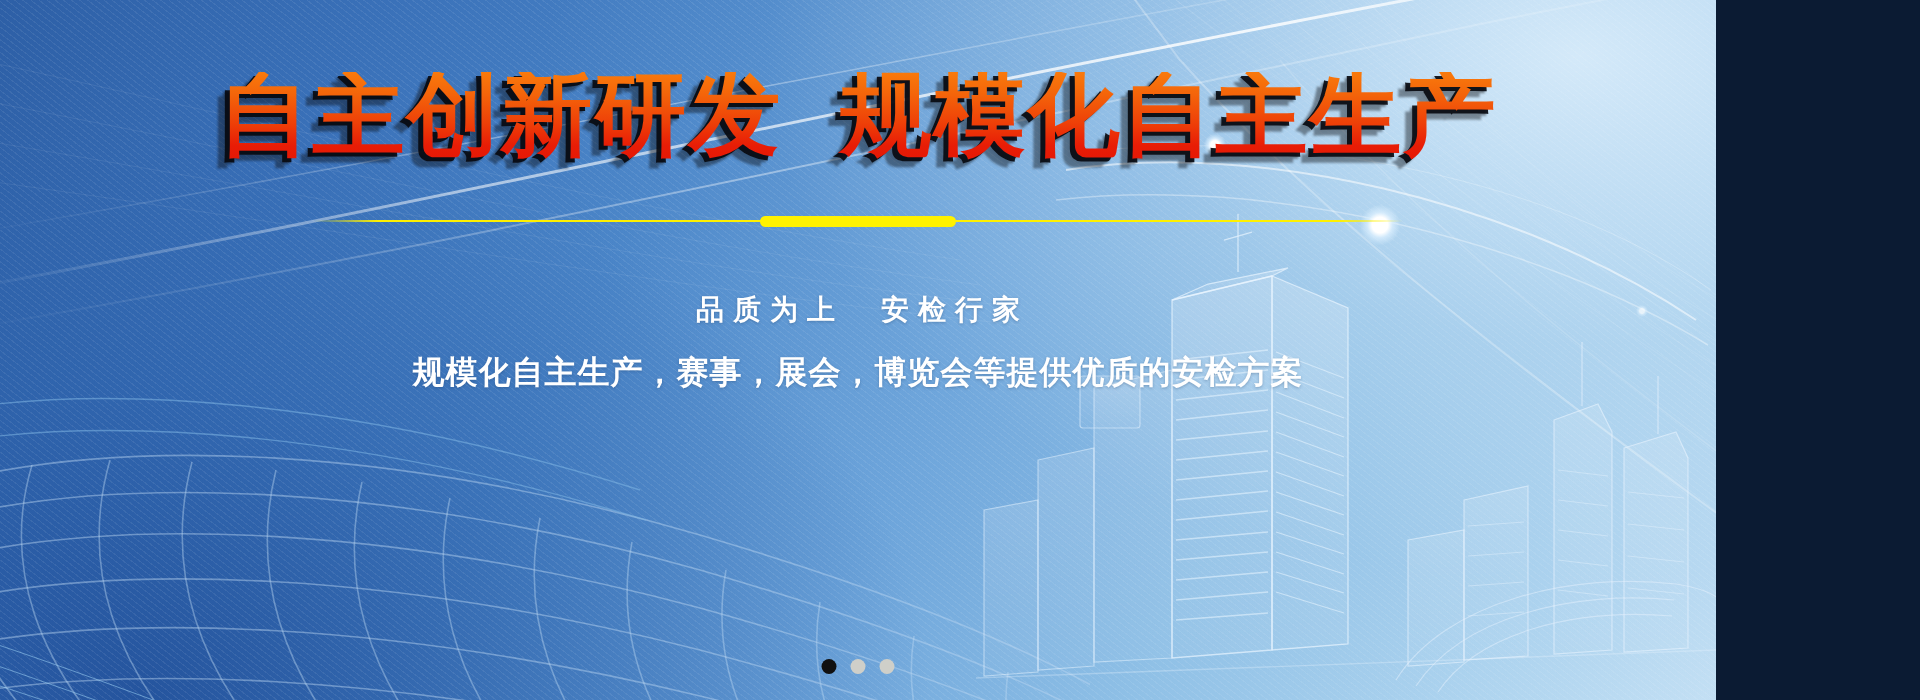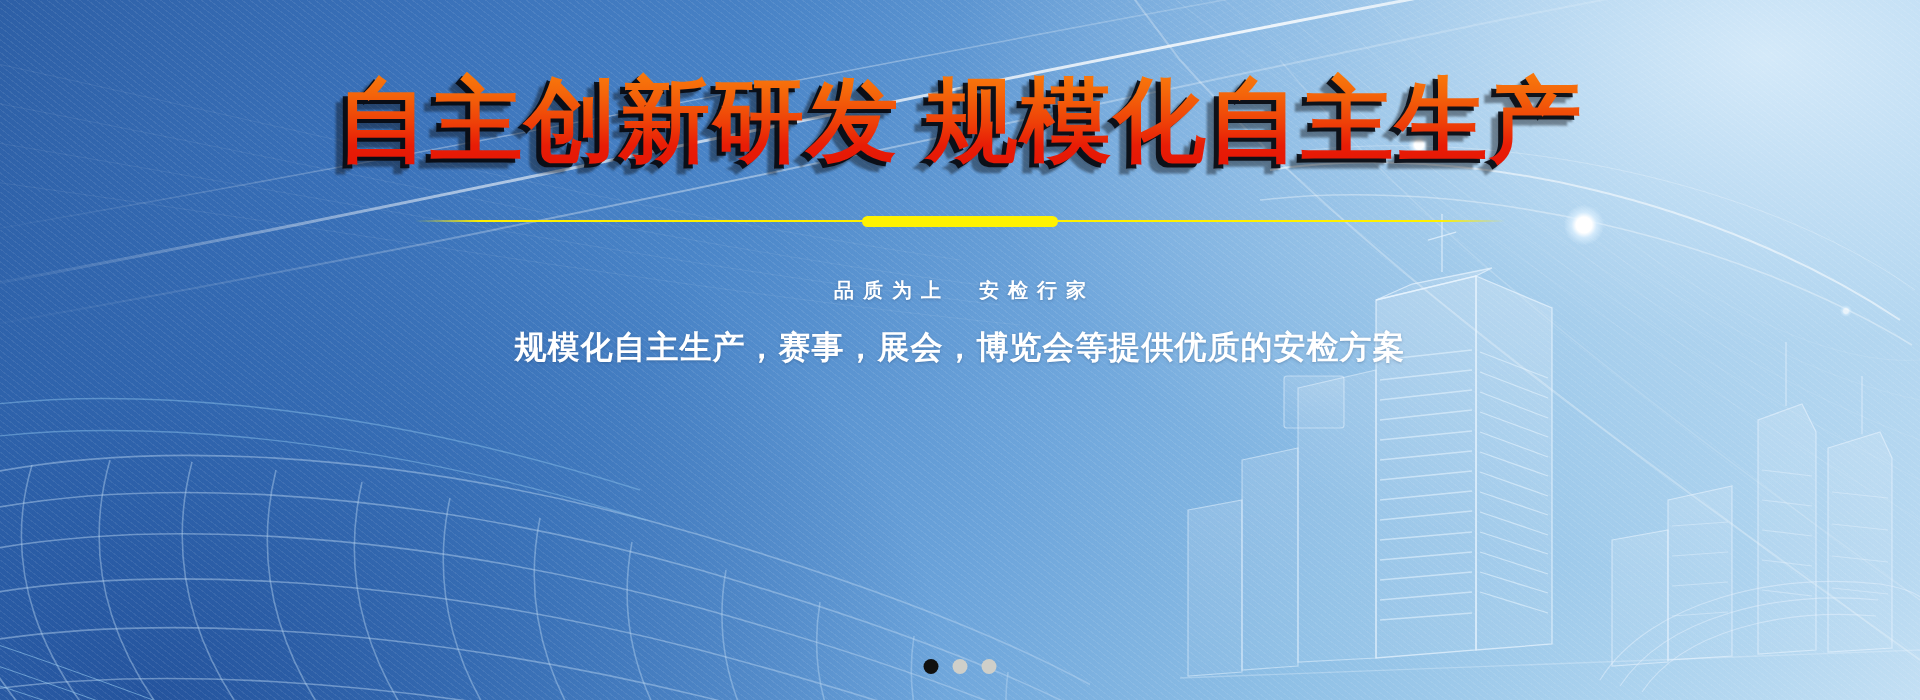--- a/index.html
+++ b/index.html
@@ -2,24 +2,24 @@
 <html><head>
 <meta charset="utf-8">
 <style>
   html, body {
     margin: 0;
     padding: 0;
     background: #0b1b33;
   }
   #banner {
     position: relative;
-    width: 1920px;
+    width: 1716px;
     height: 700px;
     overflow: hidden;
-    font-family: Liberation Serif, serif;
+    font-family: Liberation Mono, monospace;
     
     background:
       radial-gradient(ellipse 1400px 900px at 92% 8%, rgba(215,235,250,0.95) 0%, rgba(180,214,240,0.55) 32%, rgba(140,188,230,0.12) 58%, rgba(0,0,0,0) 74%),
       radial-gradient(ellipse 1100px 800px at 8% 100%, rgba(32,78,152,0.85) 0%, rgba(40,92,166,0.45) 40%, rgba(0,0,0,0) 72%),
       linear-gradient(118deg, #2d5fa6 0%, #3970b8 18%, #4a85c8 36%, #6ba3da 55%, #8fc0e6 72%, #aed4ef 88%, #c4e0f4 100%);
   }
 
   
   .layer { position: absolute; inset: 0; pointer-events: none; }
 
@@ -100,22 +100,22 @@
     background: linear-gradient(90deg, rgba(255,240,0,0) 0%, #fff000 6%, #fff000 94%, rgba(255,240,0,0) 100%);
   }
   .divider .nub {
     position: relative;
     width: 196px; height: 11px;
     border-radius: 6px;
     background: #fff200;
   }
 
   .tagline {
-    margin-top: 50px;
-    font-size: 20px;
+    margin-top: 64px;
+    font-size: 28px;
     font-weight: 700;
     color: #ffffff;
     letter-spacing: 9px;
     text-indent: 9px;
     white-space: nowrap;
     text-shadow: 0 1px 3px rgba(20,50,90,0.30);
   }
 
   .subtagline {
     margin-top: 22px;

